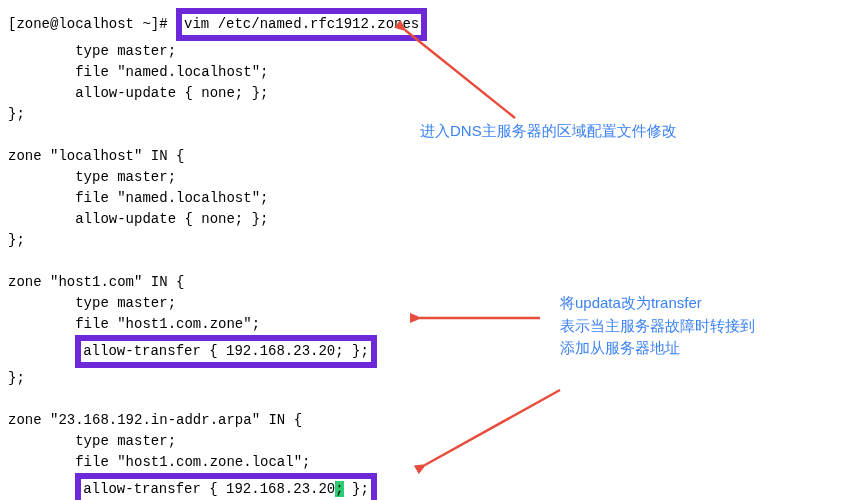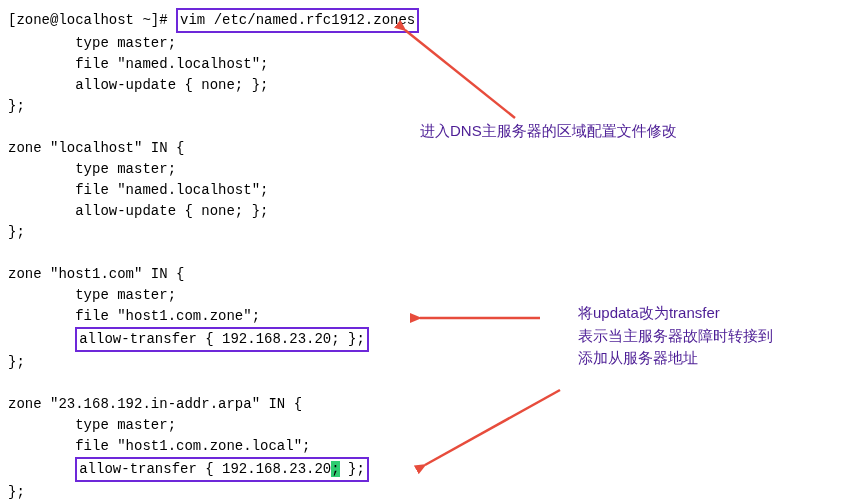--- a/index.html
+++ b/index.html
@@ -15,33 +15,33 @@
       height: 500px;
       position: relative;
       padding: 8px;
       line-height: 1.5;
     }
     .terminal {
       color: #000;
       white-space: pre;
     }
     .hl-red-box {
-      border: 2px solid #6d28d9;
+      border: 6px solid #6d28d9;
       display: inline-block;
       padding: 0 2px;
     }
     .cursor-bg {
       background: #2ecc71;
       color: #000;
     }
     .annotation {
       position: absolute;
       font-family: "Arial", "Microsoft YaHei", sans-serif;
       font-size: 15px;
-      color: #4c1d95;
+      color: #3b82f6;
       line-height: 1.5;
     }
     .arrow {
       position: absolute;
     }
     .arrow svg {
       overflow: visible;
     }
   </style>
 </head>
@@ -101,17 +101,17 @@
   <svg width="160" height="100">
     <defs>
       <marker id="ah3" markerWidth="12" markerHeight="10" refX="2" refY="5" orient="auto" markerUnits="userSpaceOnUse">
         <polygon points="0,5 12,0 12,10" fill="#e74c3c"></polygon>
       </marker>
     </defs>
     <line x1="150" y1="10" x2="15" y2="85" stroke="#e74c3c" stroke-width="2.5" marker-end="url(#ah3)"></line>
   </svg>
 </div>
 
-<div class="annotation" style="left:560px; top:302px;margin-left:18px;">
+<div class="annotation" style="left:560px; top:292px;">
   <div>将updata改为transfer</div>
   <div>表示当主服务器故障时转接到</div>
   <div>添加从服务器地址</div>
 </div>
 
 </body></html>

